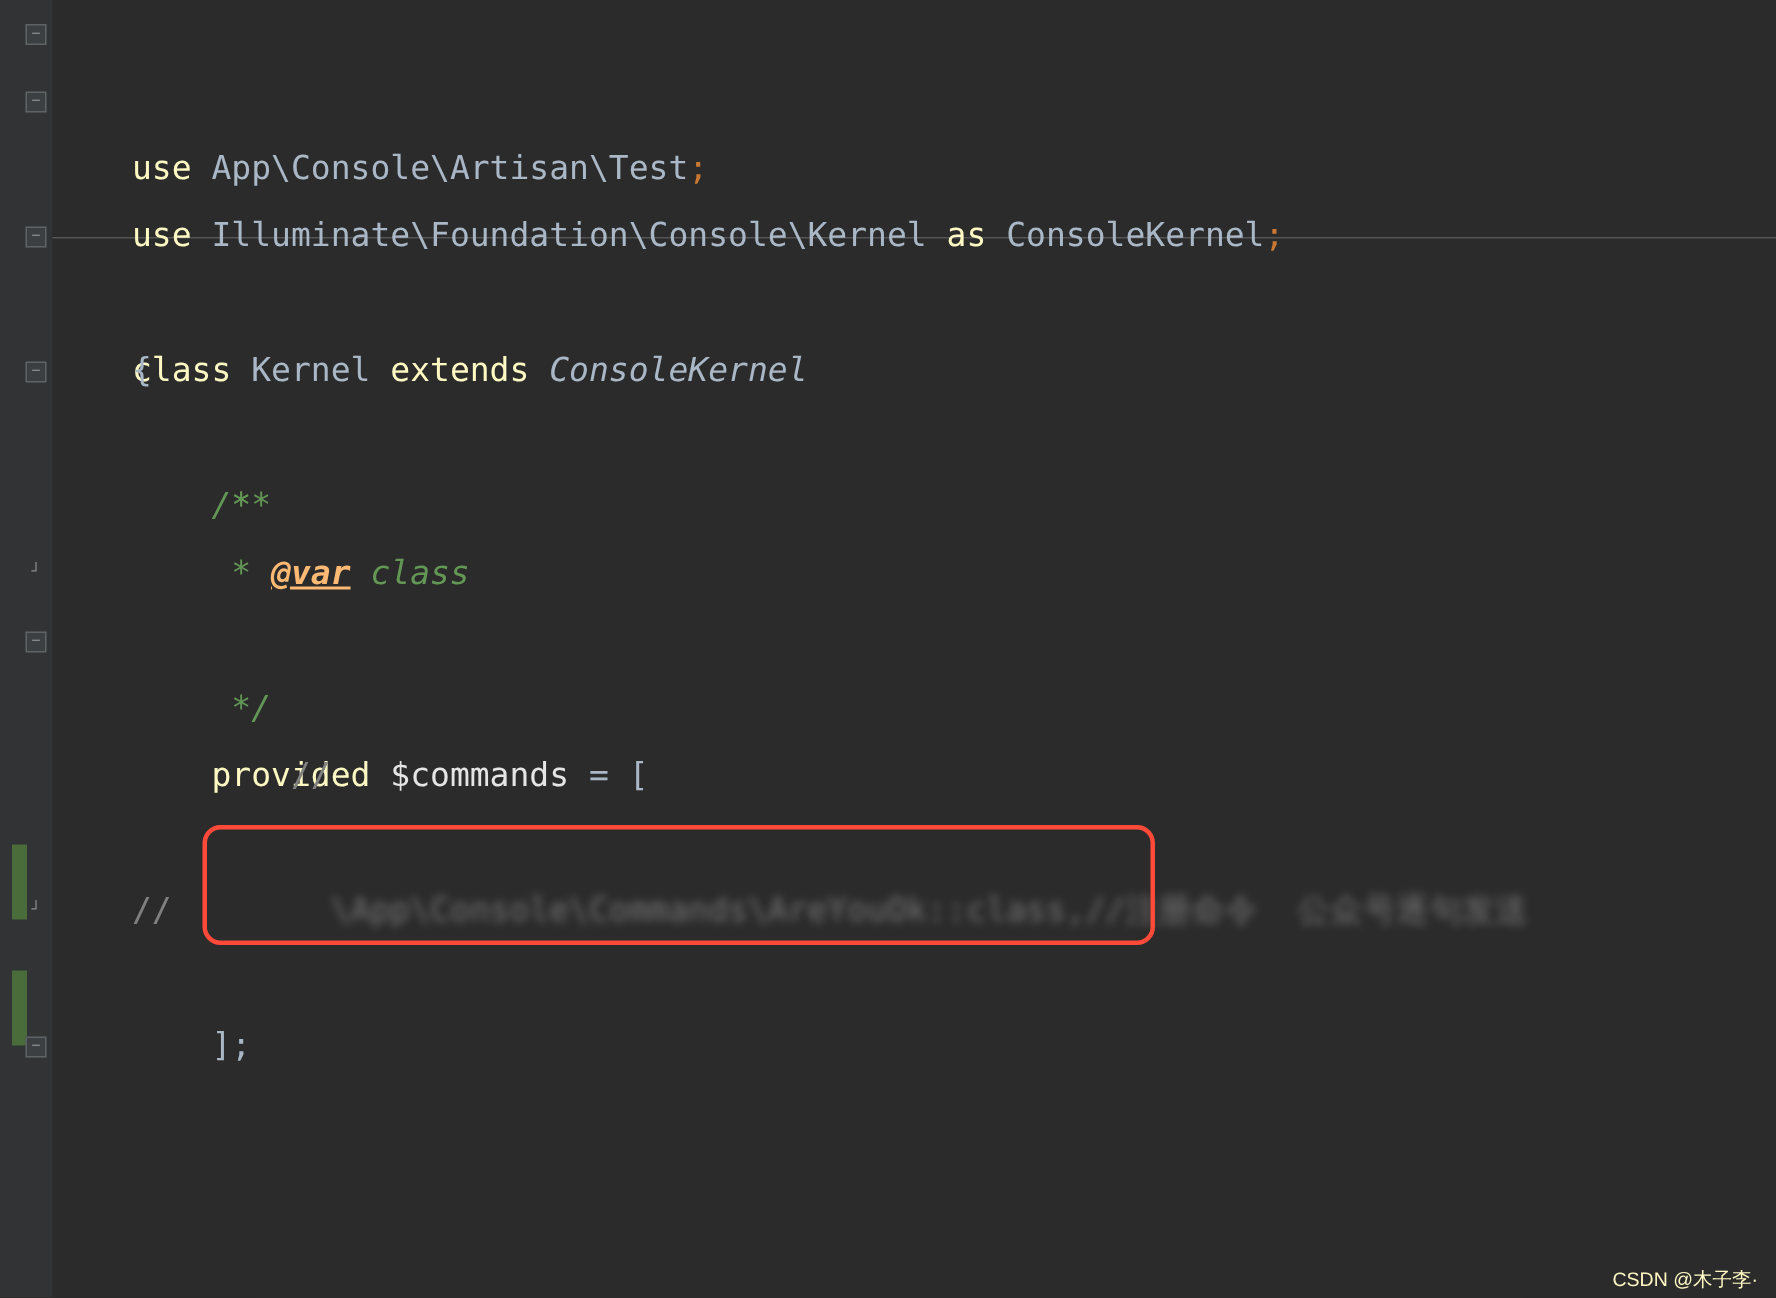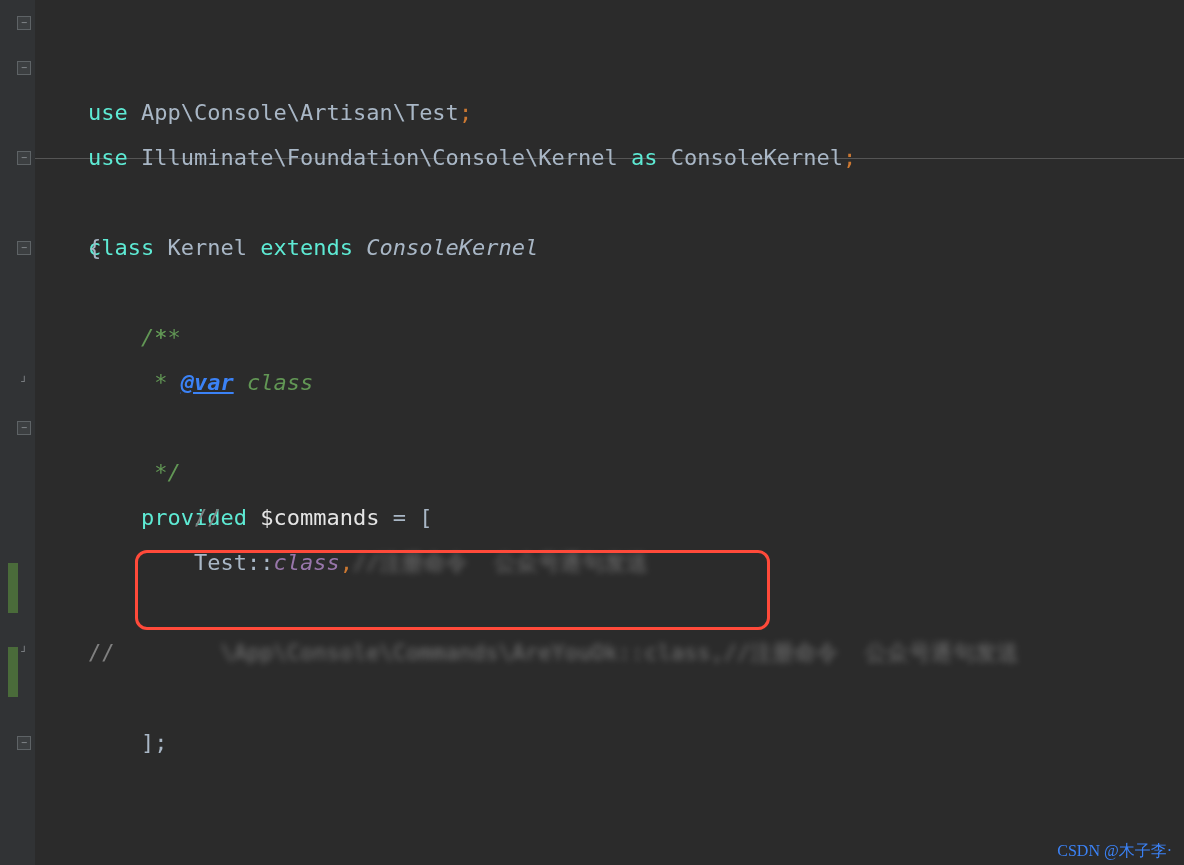--- a/index.html
+++ b/index.html
@@ -41,27 +41,27 @@
     height: 14px;
     top: 16px;
     border: 1px solid #5e6366;
     background: #3c3f41;
     font-size: 10px;
     line-height: 12px;
     text-align: center;
     color: #8a8f93;
     cursor: pointer;
   }
-  .kw { color: #5eead4; }
+  .kw { color: #fef9c3; }
   .ns { color: #a9b7c6; }
   .cls-italic { color: #a9b7c6; font-style: italic; }
   .punct { color: #a9b7c6; }
   .semi { color: #cc7832; }
   .comment { color: #629755; font-style: italic; }
-  .tag { color: #3b82f6; font-style: italic; text-decoration: underline; font-weight: bold; }
+  .tag { color: #fdba74; font-style: italic; text-decoration: underline; font-weight: bold; }
   .var { color: #e5e5e5; }
   .inline-comment { color: #808080; }
   .class-keyword { color: #9876aa; font-style: italic; }
   .hr-line {
     position: absolute;
     left: 35px;
     right: 0;
     height: 1px;
     background: #555555;
     top: 158px;
@@ -83,23 +83,23 @@
     background: #4a6b3a;
   }
   .blurred {
     filter: blur(3px);
     opacity: 0.85;
   }
   .watermark {
     position: absolute;
     bottom: 6px;
     right: 12px;
-    font-size: 16px;
-    color: #3b82f6;
-    font-family: Liberation Serif, serif;
+    font-size: 13px;
+    color: #fef9c3;
+    font-family: Liberation Sans, sans-serif;
     line-height: 1;
   }
 </style>
 </head>
 <body>
 
 <div class="gutter">
   <div class="gutter-highlight" style="top:563px;height:50px;"></div>
   <div class="gutter-highlight" style="top:647px;height:50px;"></div>
 </div>
@@ -151,23 +151,20 @@
 
   <div class="line">
     <span class="fold-marker">−</span>
     <span class="kw">    provided</span><span class="var"> $commands</span><span class="punct"> = [</span>
   </div>
 
   <div class="line">
     <span class="inline-comment">        //</span>
   </div>
 
-  <div class="line">
-    <span class="ns">        Test</span><span class="punct">::</span><span class="class-keyword">class</span><span class="semi">,</span><span class="inline-comment blurred">//注册命令  公众号逐句发送</span>
-  </div>
 
   <div class="line"></div>
 
   <div class="line">
     <span class="inline-comment">//</span><span class="inline-comment blurred">        \App\Console\Commands\AreYouOk::class,//注册命令  公众号逐句发送</span>
   </div>
 
   <div class="line">
     <span class="fold-marker" style="border:none;background:transparent;">┘</span>
     <span class="punct">    ];</span>

